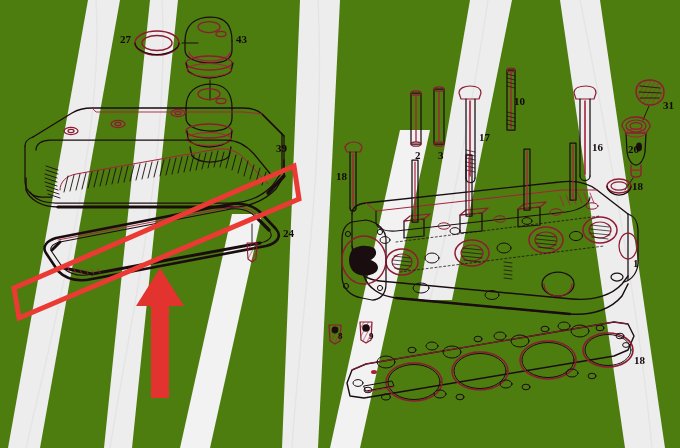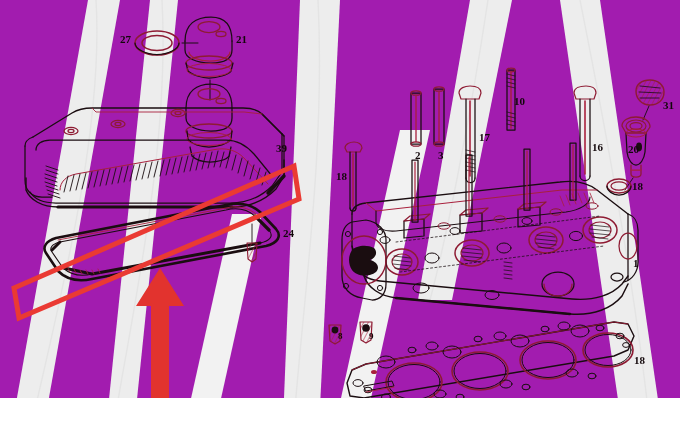--- a/index.html
+++ b/index.html
@@ -1,20 +1,20 @@
 <!DOCTYPE html>
 <html><head>
 <meta charset="utf-8">
 <style>
   html,body{margin:0;padding:0;background:#fff;}
   body{
     width:680px;height:448px;overflow:hidden;position:relative;
     font-family:"Liberation Serif",serif;background:#ffffff;
   }
-  #stage{position:absolute;left:0;top:0;width:680px;height:398px;overflow:hidden;background:#a21caf;}
+  #stage{position:absolute;left:0;top:0;width:680px;height:448px;overflow:hidden;background:#4d7c0f;}
   svg.layer{position:absolute;left:0;top:0;width:680px;height:448px;}
   .lbl{
     position:absolute;font-family:"Liberation Serif",serif;
     font-weight:bold;color:#12070a;line-height:1;white-space:nowrap;
     -webkit-font-smoothing:none;
   }
   .lbl.s11{font-size:11px;}
   .lbl.s9{font-size:9px;}
 </style>
 </head>
@@ -477,21 +477,21 @@
       <polygon points="14,288 294,166 299,199 19,318"></polygon>
     </g>
 
     <g>
       <path d="M160,268 L184,306 L169,306 L169,398 L151,398 L151,306 L136,306 Z" fill="#e2332e" stroke="none"></path>
     </g>
   </svg>
 
   <div>
     <span class="lbl s11" style="left:120px;top:34px;">27</span>
-    <span class="lbl s11" style="left:236px;top:34px;">21</span>
+    <span class="lbl s11" style="left:236px;top:34px;">43</span>
     <span class="lbl s11" style="left:276px;top:143px;">39</span>
     <span class="lbl s11" style="left:283px;top:220px;margin-top:8px;">24</span>
     <span class="lbl s11" style="left:336px;top:171px;">18</span>
     <span class="lbl s11" style="left:415px;top:150px;">2</span>
     <span class="lbl s11" style="left:438px;top:150px;">3</span>
     <span class="lbl s11" style="left:479px;top:132px;">17</span>
     <span class="lbl s11" style="left:514px;top:96px;">10</span>
     <span class="lbl s11" style="left:592px;top:142px;">16</span>
     <span class="lbl s11" style="left:663px;top:100px;">31</span>
     <span class="lbl s11" style="left:628px;top:144px;">20</span>

